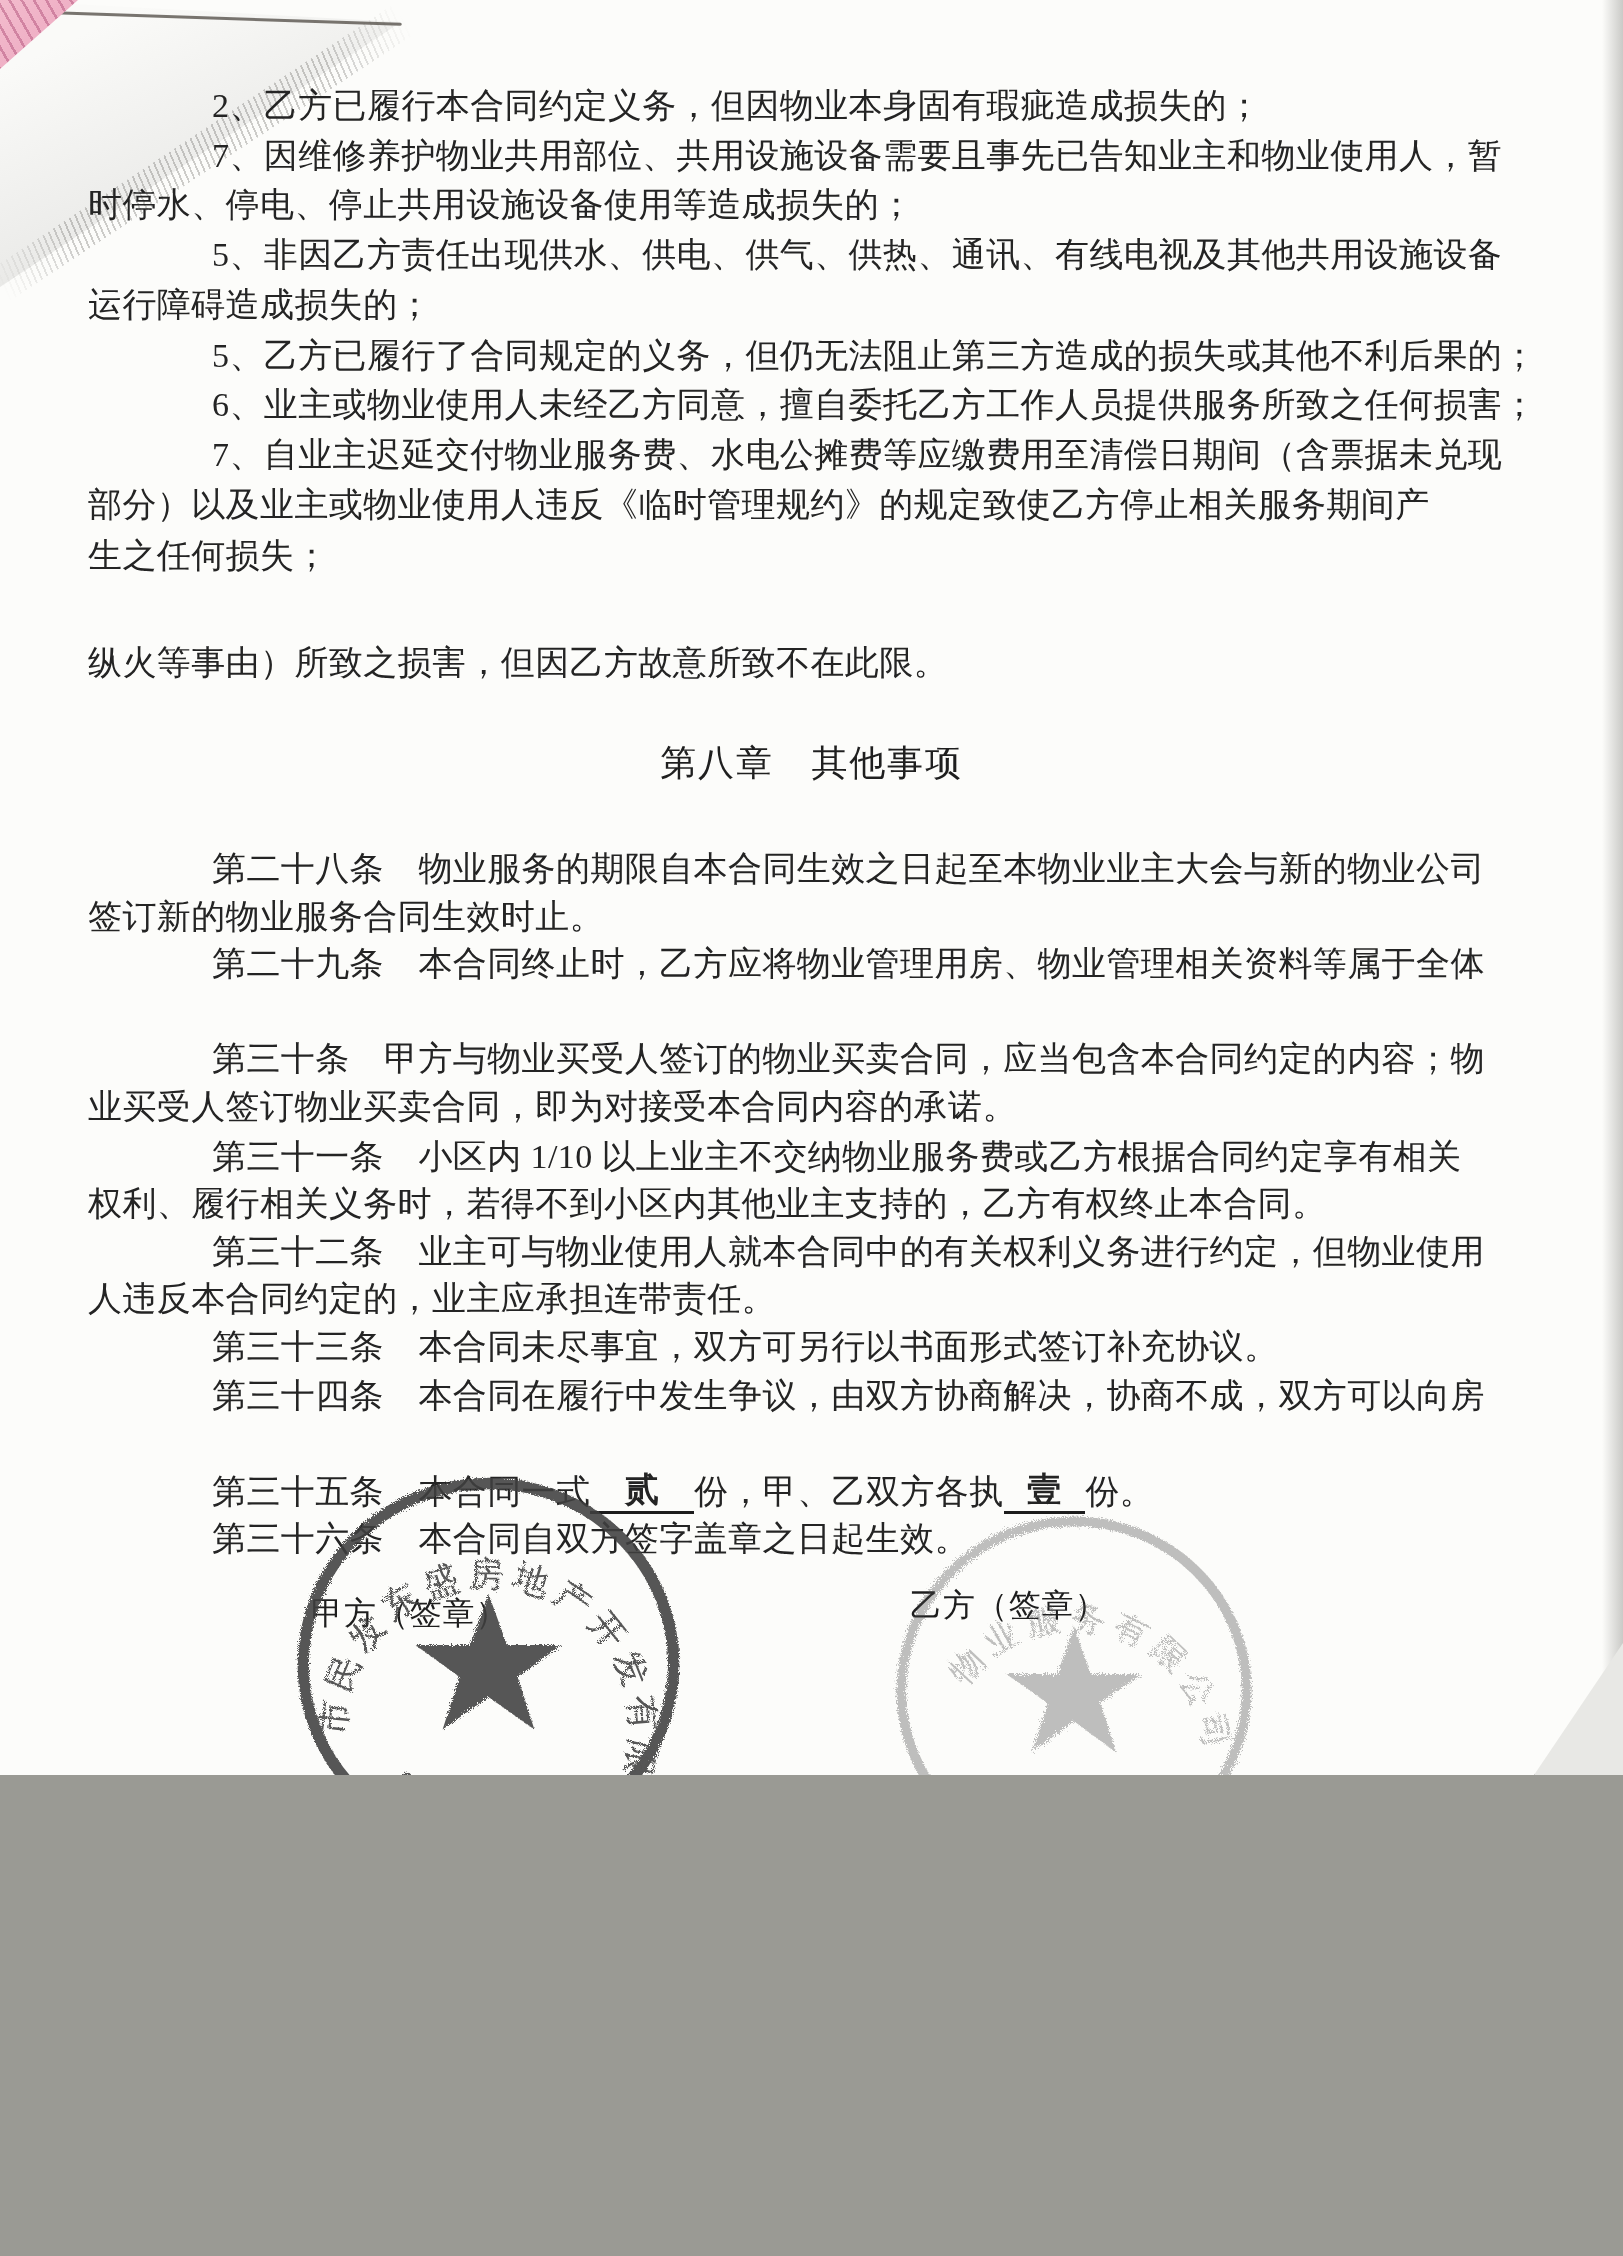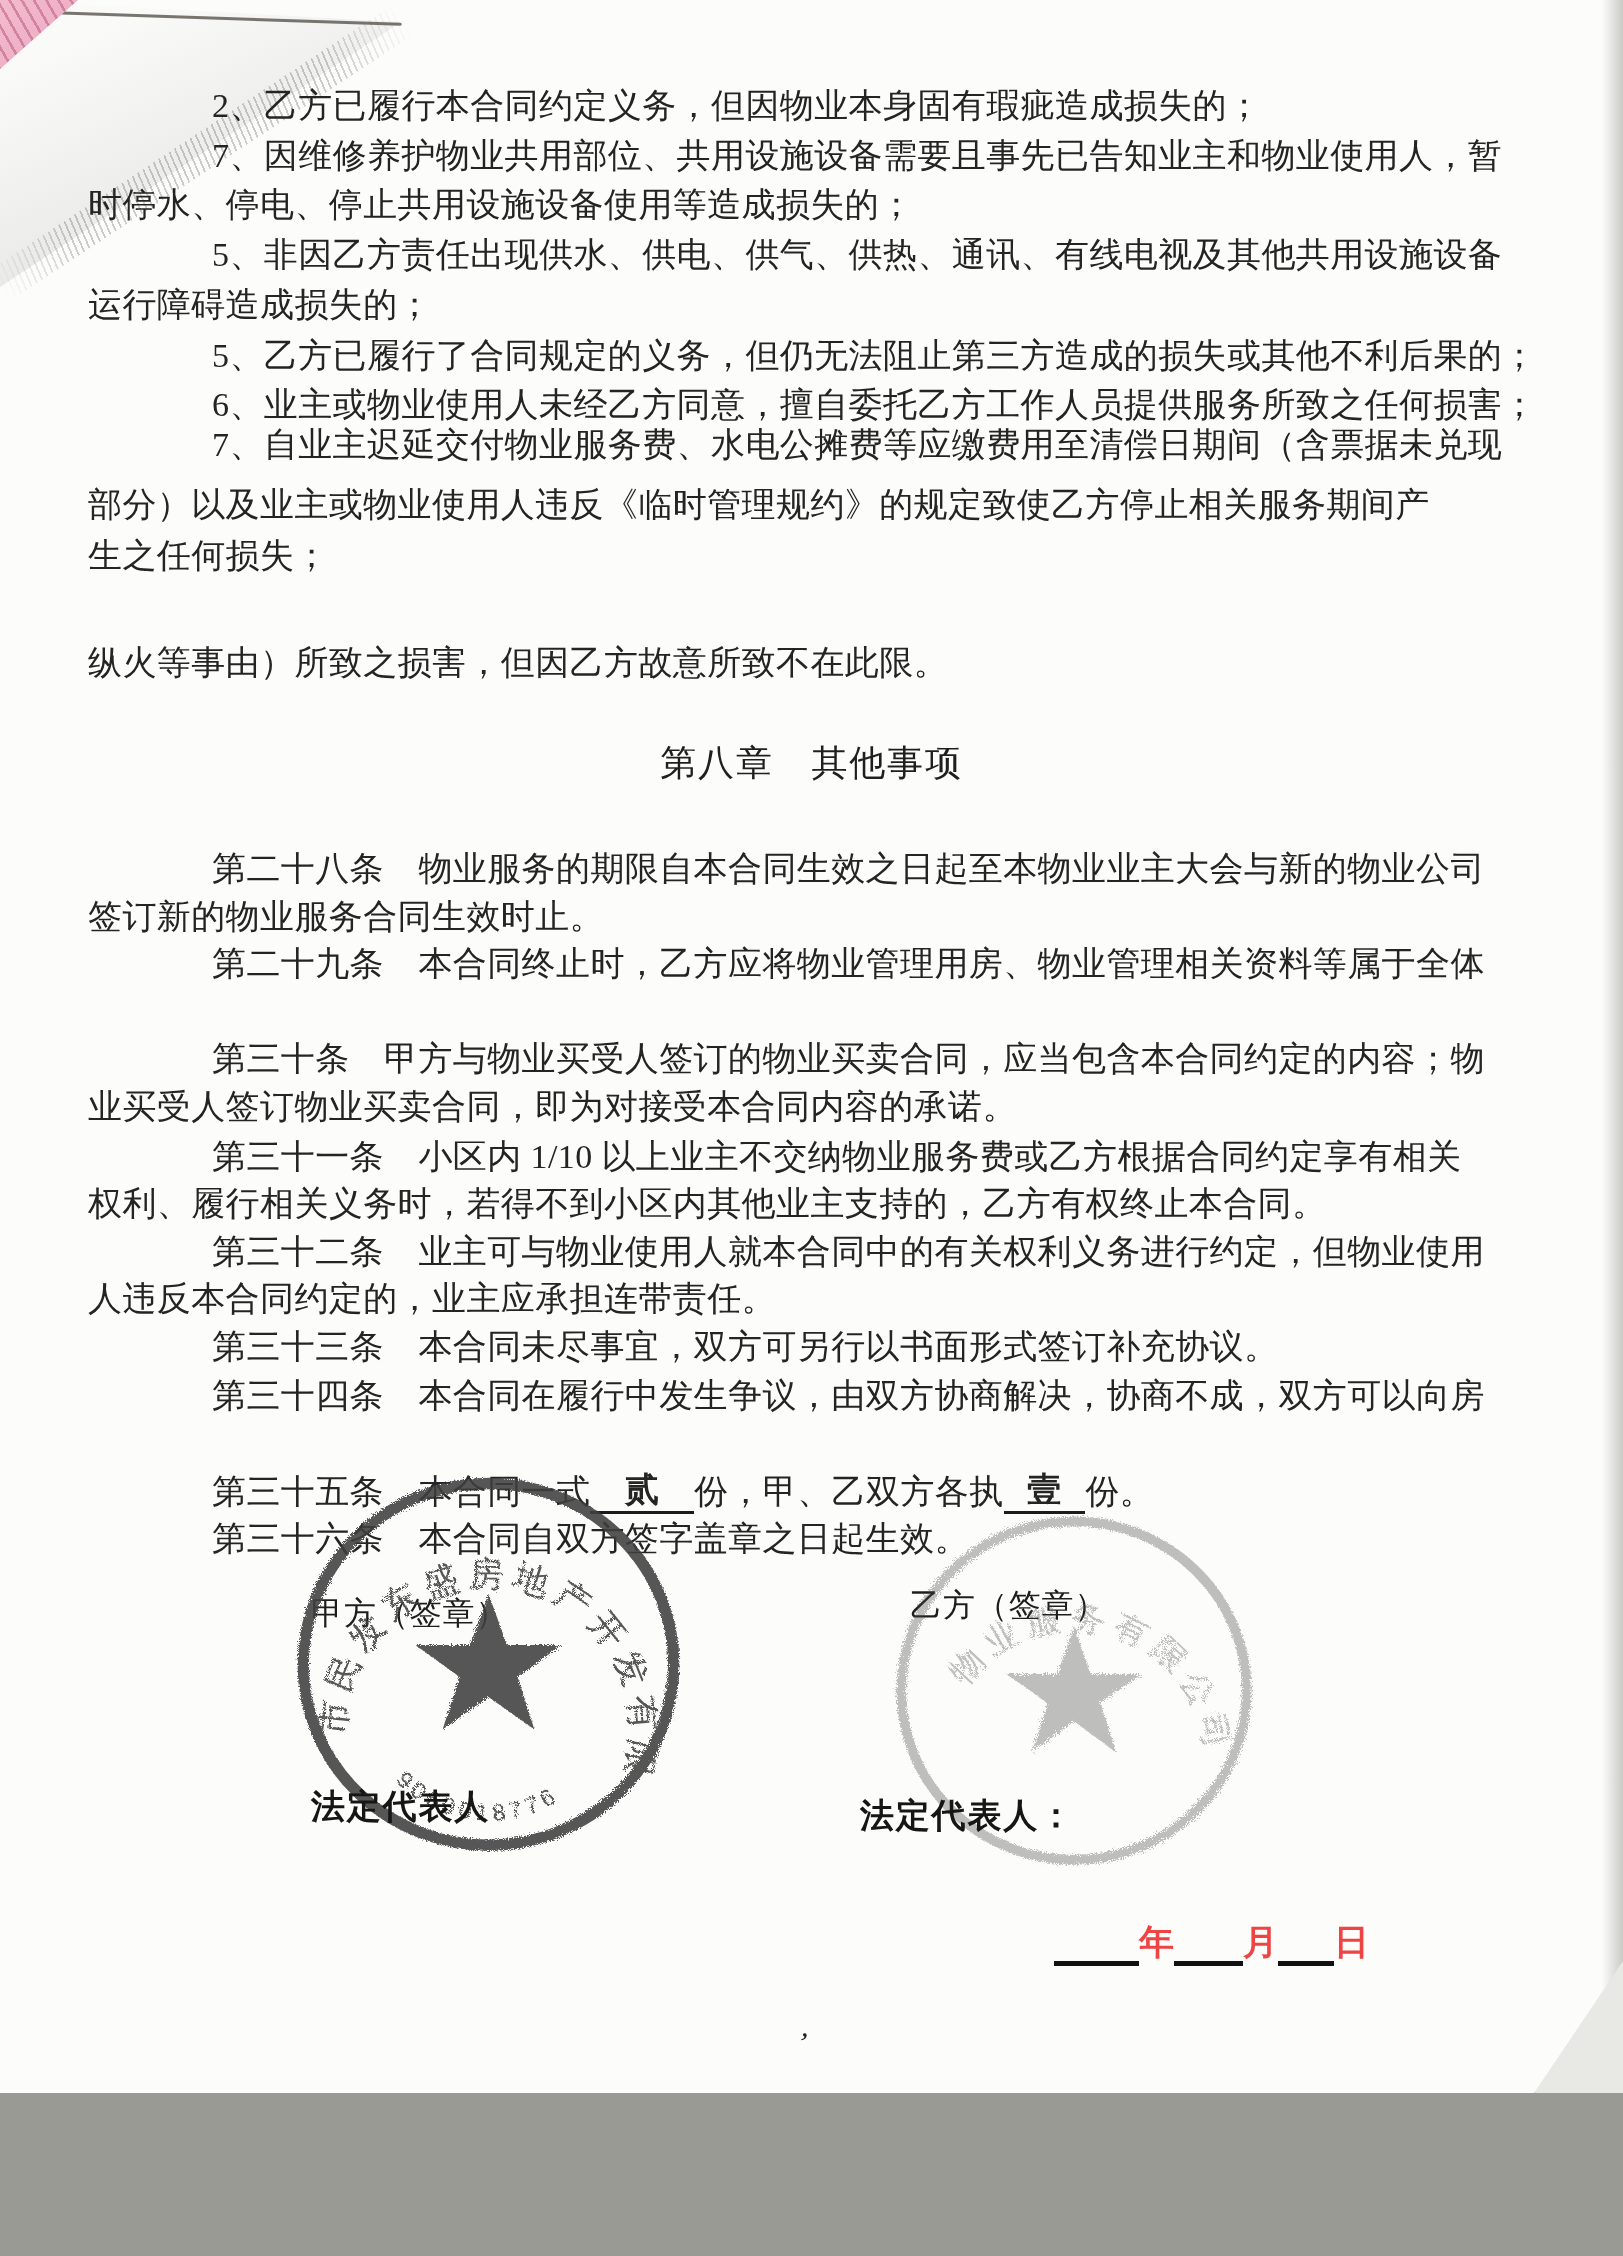--- a/index.html
+++ b/index.html
@@ -1,18 +1,18 @@
 <!DOCTYPE html>
 <html style="font-size:14px"><head>
 <meta charset="utf-8">
 <style>
   html,body{margin:0;padding:0;background:#9a9a94;}
   .page{
     position:relative;
-    width:1623px;height:2093px;
+    width:1623px;height:1775px;
     margin:0 auto;
     background:#fcfcfa;
     overflow:hidden;
     font-family:"Liberation Serif","DejaVu Serif",serif;
     color:#262626;
   }
   
   .fold-corner{
     position:absolute;left:0;top:0;width:406px;height:291px;
     clip-path:polygon(0 0,401px 22px,0 287px);
@@ -121,21 +121,21 @@
   <div class="scan-bottom-left"></div>
   <div class="scan-bottom-edge"></div>
 
   <div class="ln ind" style="top:84px">2、乙方已履行本合同约定义务，但因物业本身固有瑕疵造成损失的；</div>
   <div class="ln ind" style="top:134px">7、因维修养护物业共用部位、共用设施设备需要且事先已告知业主和物业使用人，暂</div>
   <div class="ln" style="top:183px">时停水、停电、停止共用设施设备使用等造成损失的；</div>
   <div class="ln ind" style="top:233px">5、非因乙方责任出现供水、供电、供气、供热、通讯、有线电视及其他共用设施设备</div>
   <div class="ln" style="top:283px">运行障碍造成损失的；</div>
   <div class="ln ind" style="top:334px">5、乙方已履行了合同规定的义务，但仍无法阻止第三方造成的损失或其他不利后果的；</div>
   <div class="ln ind" style="top:383px">6、业主或物业使用人未经乙方同意，擅自委托乙方工作人员提供服务所致之任何损害；</div>
-  <div class="ln ind" style="top:423px">7、自业主迟延交付物业服务费、水电公摊费等应缴费用至清偿日期间（含票据未兑现</div>
+  <div class="ln ind" style="top:433px">7、自业主迟延交付物业服务费、水电公摊费等应缴费用至清偿日期间（含票据未兑现</div>
   <div class="ln" style="top:483px">部分）以及业主或物业使用人违反《临时管理规约》的规定致使乙方停止相关服务期间产</div>
   <div class="ln" style="top:534px">生之任何损失；</div>
   <div class="ln" style="top:641px">纵火等事由）所致之损害，但因乙方故意所致不在此限。</div>
 
   <div class="heading">第八章　其他事项</div>
 
   <div class="ln ind" style="top:847px">第二十八条　物业服务的期限自本合同生效之日起至本物业业主大会与新的物业公司</div>
   <div class="ln" style="top:895px">签订新的物业服务合同生效时止。</div>
   <div class="ln ind" style="top:942px">第二十九条　本合同终止时，乙方应将物业管理用房、物业管理相关资料等属于全体</div>
   <div class="ln ind" style="top:1037px">第三十条　甲方与物业买受人签订的物业买卖合同，应当包含本合同约定的内容；物</div>

